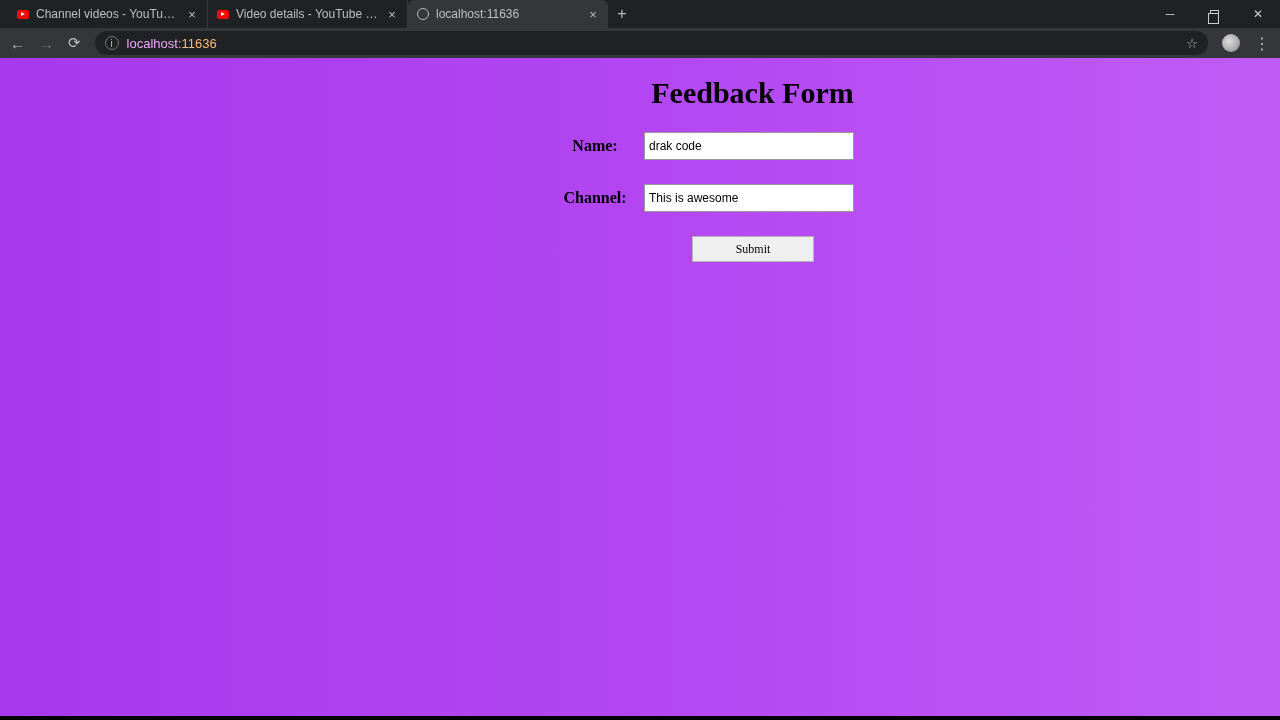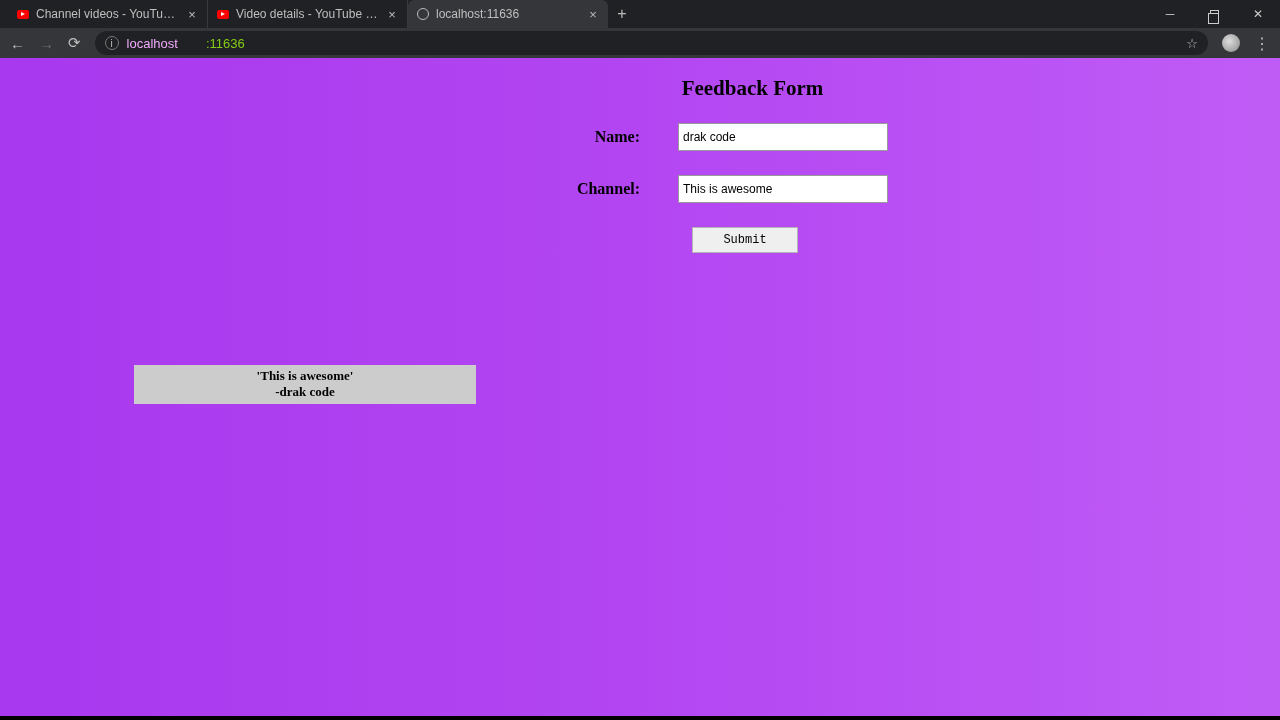--- a/index.html
+++ b/index.html
@@ -59,70 +59,69 @@
       height: 24px;
       display: flex;
       align-items: center;
       padding: 0 10px;
       gap: 8px;
       color: #bfbfbf;
       font-size: 13px;
     }
     .omnibox .info { border:1px solid #777; border-radius:50%; width:14px; height:14px; display:flex; align-items:center; justify-content:center; font-size:10px;}
     .omnibox .host { color:#f0abfc; }
-    .omnibox .port { color:#84cc16;margin-left:28px; }
+    .omnibox .port { color:#fdba74; }
     .omnibox .star { margin-left:auto; color:#bfbfbf; }
     .right-icons { display:flex; align-items:center; gap:14px; }
     .avatar { width:18px; height:18px; border-radius:50%; background: radial-gradient(circle at 40% 40%, #ddd, #888); }
     .kebab { color:#bfbfbf; font-size:16px; }
     
     .viewport {
       height: calc(720px - 28px - 30px - 4px);
       background: linear-gradient(90deg, #a838ee 0%, #b346f2 50%, #c05cf6 100%);
       position: relative;
       padding-top: 18px;
     }
     .bottom-bar { height:4px; background:#000; }
     .page-title {
       text-align: center;
-      font-size: 21px;
+      font-size: 30px;
       font-weight: bold;
       color: #000;
       margin-left: 225px;
       margin-bottom: 22px;
     }
     .form-row {
       display: flex;
       align-items: center;
       margin-left: 550px;
       margin-bottom: 24px;
     }
     .form-row label {
       width: 90px;
-      text-align: right;
+      text-align: center;
       margin-right: 4px;
       font-weight: bold;
       font-size: 16px;
       color: #000;
     }
     .form-row input[type=text] {
       width: 210px;
       height: 28px;
       font-family: Arial, sans-serif;
       font-size: 12px;
       padding: 0 4px;
       border: 1px solid #999;
       background: #fff;
-      margin-left: 34px;
     }
     .submit-row { margin-left: 692px; }
     .submit-btn {
-      width: 106px;
+      width: 122px;
       height: 26px;
-      font-family: Liberation Mono, monospace;
+      font-family: Liberation Serif, serif;
       font-size: 12px;
       background: #efefef;
       border: 1px solid #b5b5b5;
       text-align: center;
     }
     .feedback-card {
       position: absolute;
       left: 134px;
       top: 307px;
       width: 342px;
@@ -200,18 +199,14 @@
 
   <div class="form-row">
     <label>Channel:</label>
     <input type="text" value="This is awesome" style="">
   </div>
 
   <div class="submit-row">
     <button class="submit-btn">Submit</button>
   </div>
 
-  <div class="feedback-card">
-    <div>'This is awesome'</div>
-    <div>-drak code</div>
-  </div>
 </div>
 <div class="bottom-bar"></div>
 
 </body></html>

